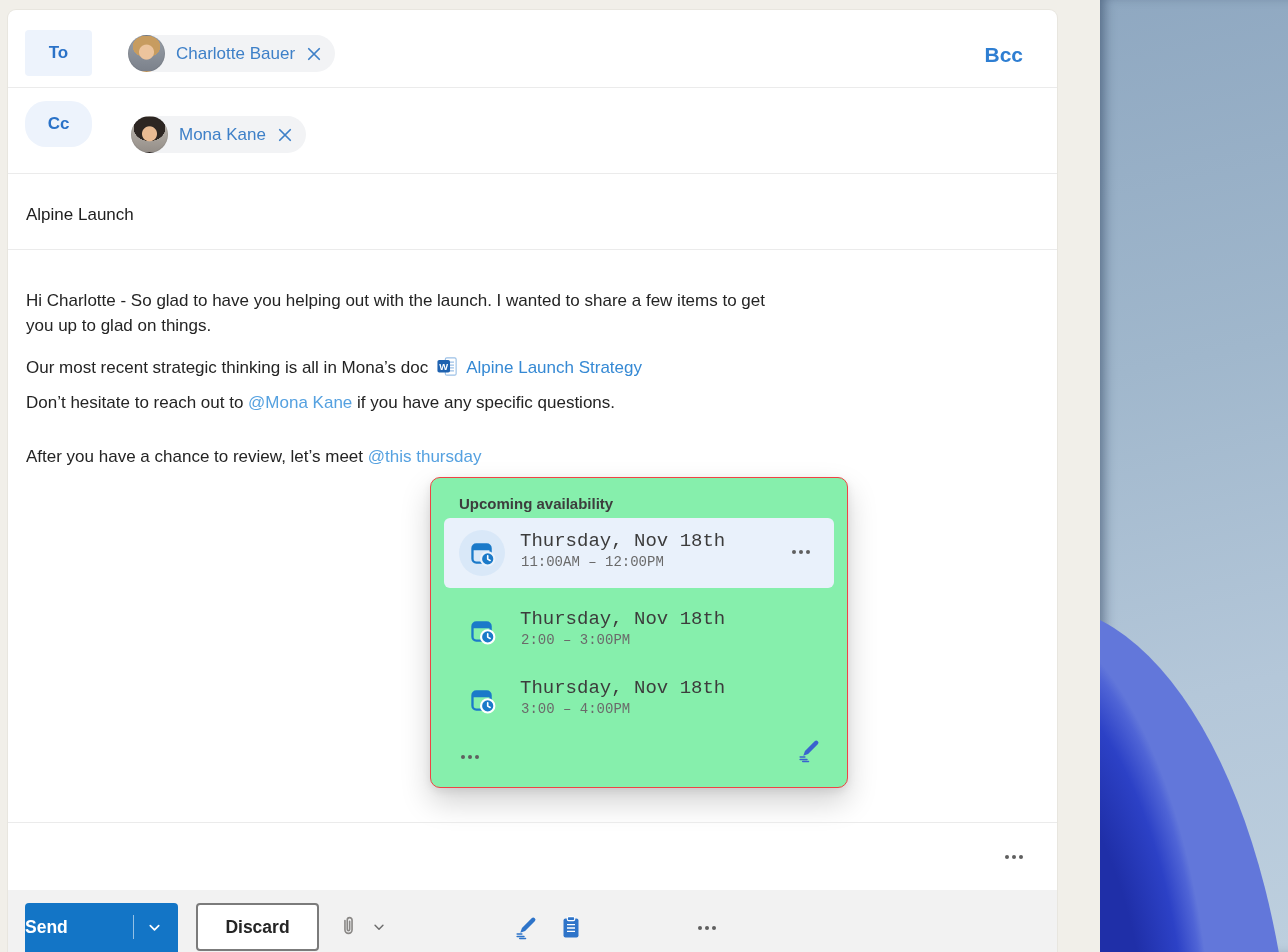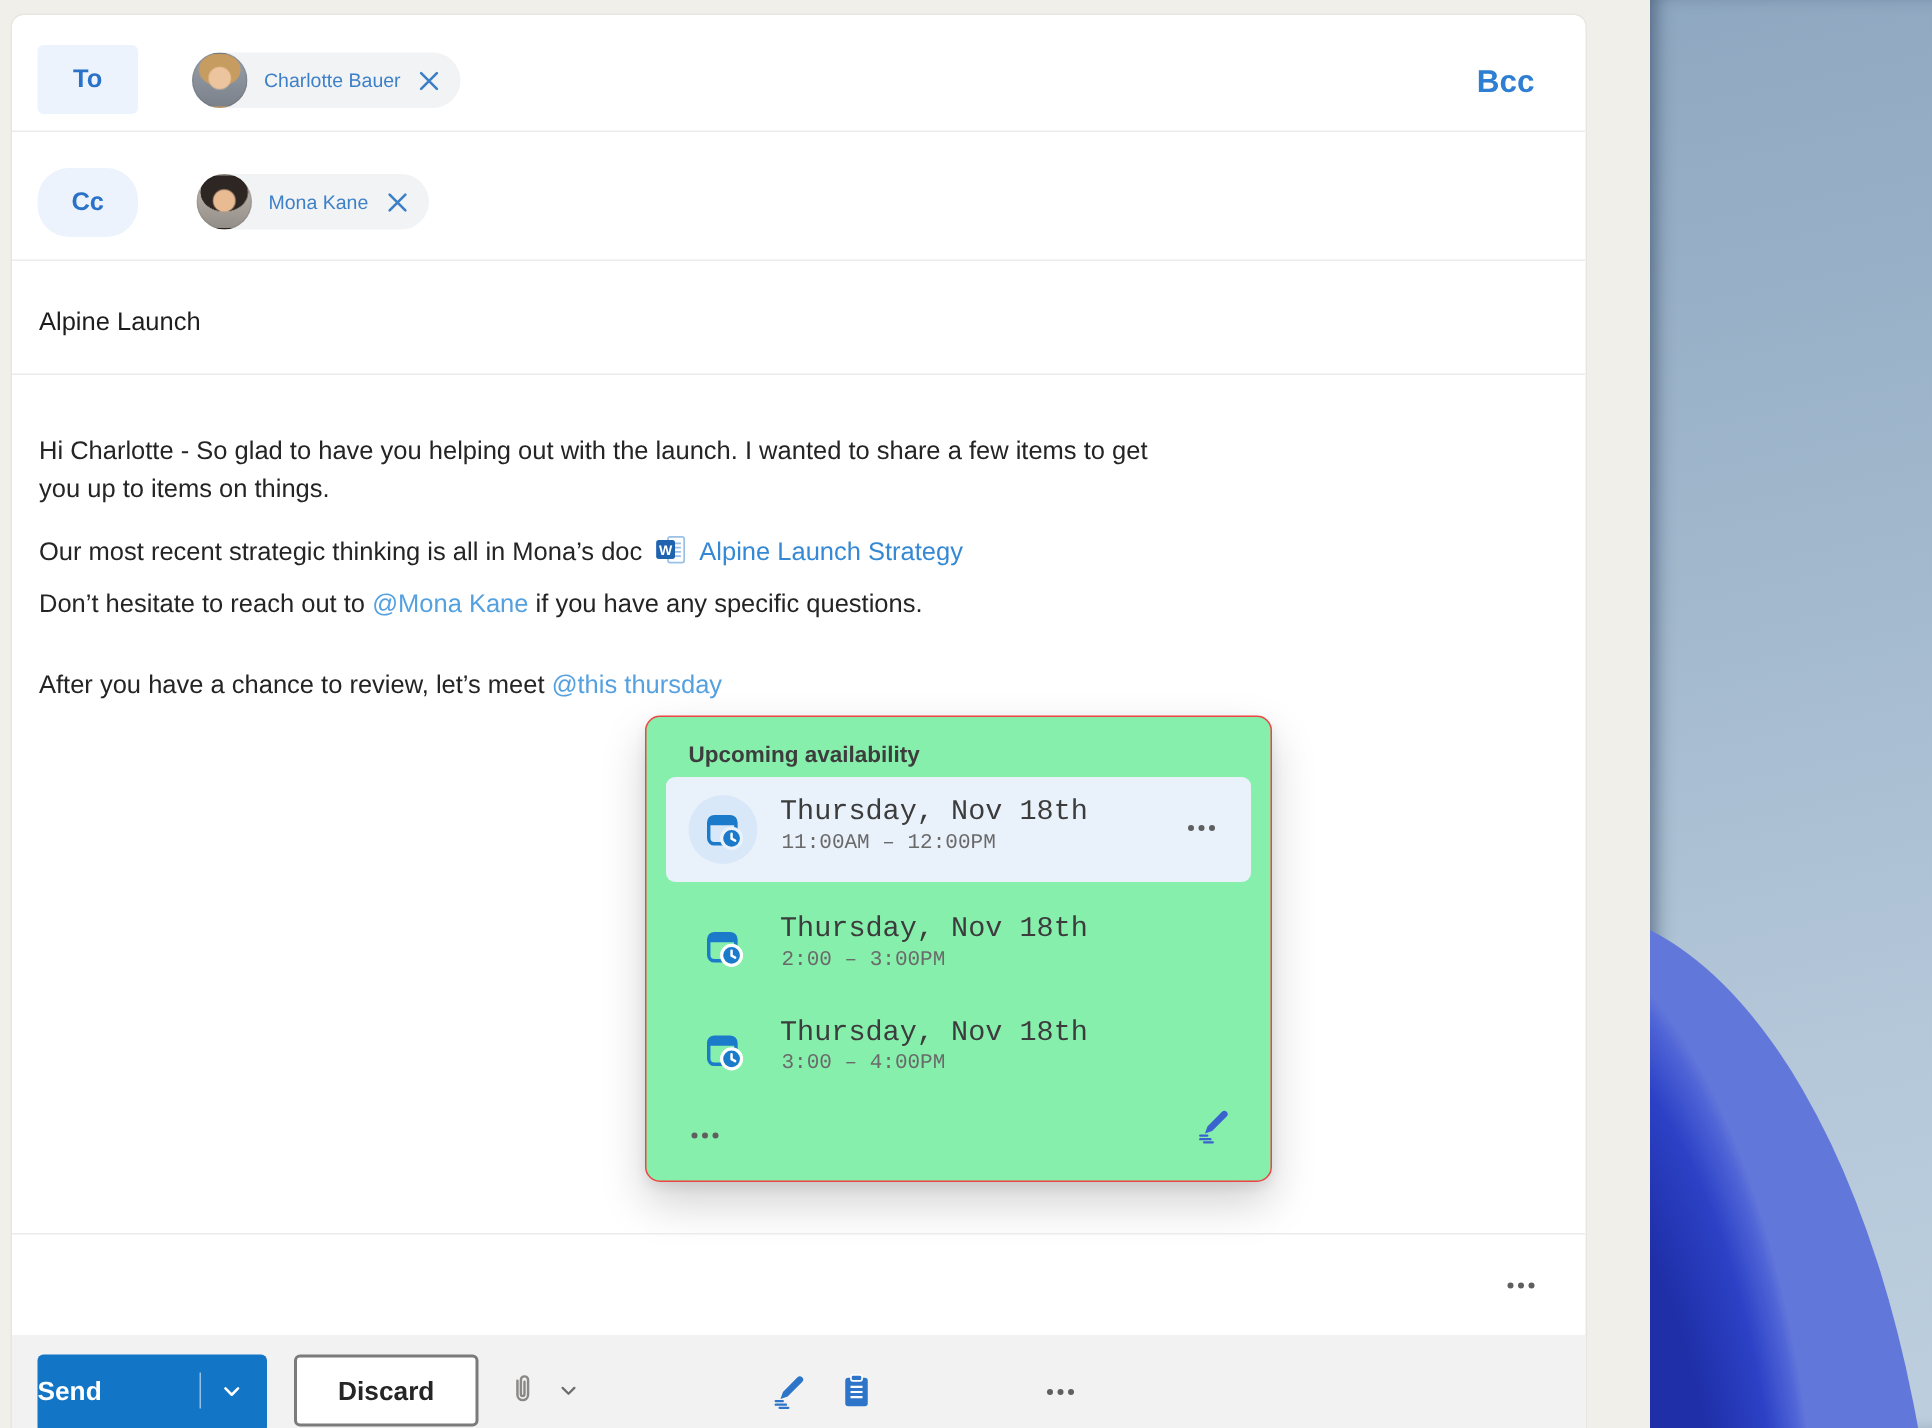--- a/index.html
+++ b/index.html
@@ -58,21 +58,21 @@
       radial-gradient(circle at 50% 46%, #ecc49d 0 7px, rgba(0,0,0,0) 8px),
       radial-gradient(14px 11px at 50% 30%, #c79c60 0 98%, rgba(0,0,0,0) 100%),
       linear-gradient(180deg,#9aa0a8,#7b818b);
   }
   .av-mona {
     background:
       radial-gradient(circle at 50% 48%, #e9bb93 0 7px, rgba(0,0,0,0) 8px),
       radial-gradient(16px 13px at 50% 32%, #2d2622 0 98%, rgba(0,0,0,0) 100%),
       linear-gradient(180deg,#c1bbb3,#948e88);
   }
-  .pill-name { color:#3e80c8; font-size:13px; margin-left:11px; margin-right:12px; white-space:nowrap; }
+  .pill-name { color:#3e80c8; font-size:17px; margin-left:11px; margin-right:12px; white-space:nowrap; }
   .dismiss { display:flex; align-items:center; cursor:pointer; }
 
   .subject { position:absolute; left:18px; top:195px; font-size:17px; color:#1d1d1d; }
 
   
   .bodytext { position:absolute; font-size:17px; color:#242424; left:18px; }
   .bline { display:block; line-height:25px; }
   .p2 { top:344px; line-height:28px; }
   .p3 { top:380px; line-height:25px; }
   .p4 { top:434px; line-height:25px; }
@@ -144,38 +144,38 @@
     <span class="pill-name">Charlotte Bauer</span>
     <span class="dismiss">
       <svg width="14" height="14" viewBox="0 0 12 12">
           <path d="M1.5 1.5l9 9M10.5 1.5l-9 9" stroke="#3e80c8" stroke-width="1.5" stroke-linecap="round"></path>
         </svg>
     </span>
   </div>
   <button class="bcc-btn">Bcc</button>
   <div class="divider" style="top:77px;"></div>
 
-  <button class="chip" style="top:102px;border-radius:21px;">Cc</button>
+  <button class="chip" style="top:91px;border-radius:21px;">Cc</button>
   <div class="pill" style="left:123px; top:106px;">
     <span class="avatar av-mona"></span>
     <span class="pill-name">Mona Kane</span>
     <span class="dismiss">
       <svg width="14" height="14" viewBox="0 0 12 12">
           <path d="M1.5 1.5l9 9M10.5 1.5l-9 9" stroke="#3e80c8" stroke-width="1.5" stroke-linecap="round"></path>
         </svg>
     </span>
   </div>
   <div class="divider" style="top:163px;"></div>
 
   <div class="subject">Alpine Launch</div>
   <div class="divider" style="top:239px;"></div>
 
   <div class="bodytext p1">
     <span class="bline">Hi Charlotte - So glad to have you helping out with the launch. I wanted to share a few items to get</span>
-    <span class="bline">you up to items on things.</span>
+    <span class="bline">you up to glad on things.</span>
   </div>
 
   <div class="bodytext p2">
     <span>Our most recent strategic thinking is all in Mona’s doc</span><span class="word-ic"><svg width="23" height="23" viewBox="0 0 32 32">
       <rect x="13" y="4" width="15" height="24" rx="2" fill="#ffffff" stroke="#9bc0e6" stroke-width="1.6"></rect>
       <path d="M17 10h8M17 14h8M17 18h8M17 22h8" stroke="#9bc0e6" stroke-width="1.6"></path>
       <rect x="2" y="7" width="17.5" height="17.5" rx="2.5" fill="#1f62b0"></rect>
       <text x="10.7" y="20.6" font-size="13" font-weight="bold" fill="#ffffff" text-anchor="middle">W</text>
     </svg></span><a class="doclink">Alpine Launch Strategy</a>
   </div>

